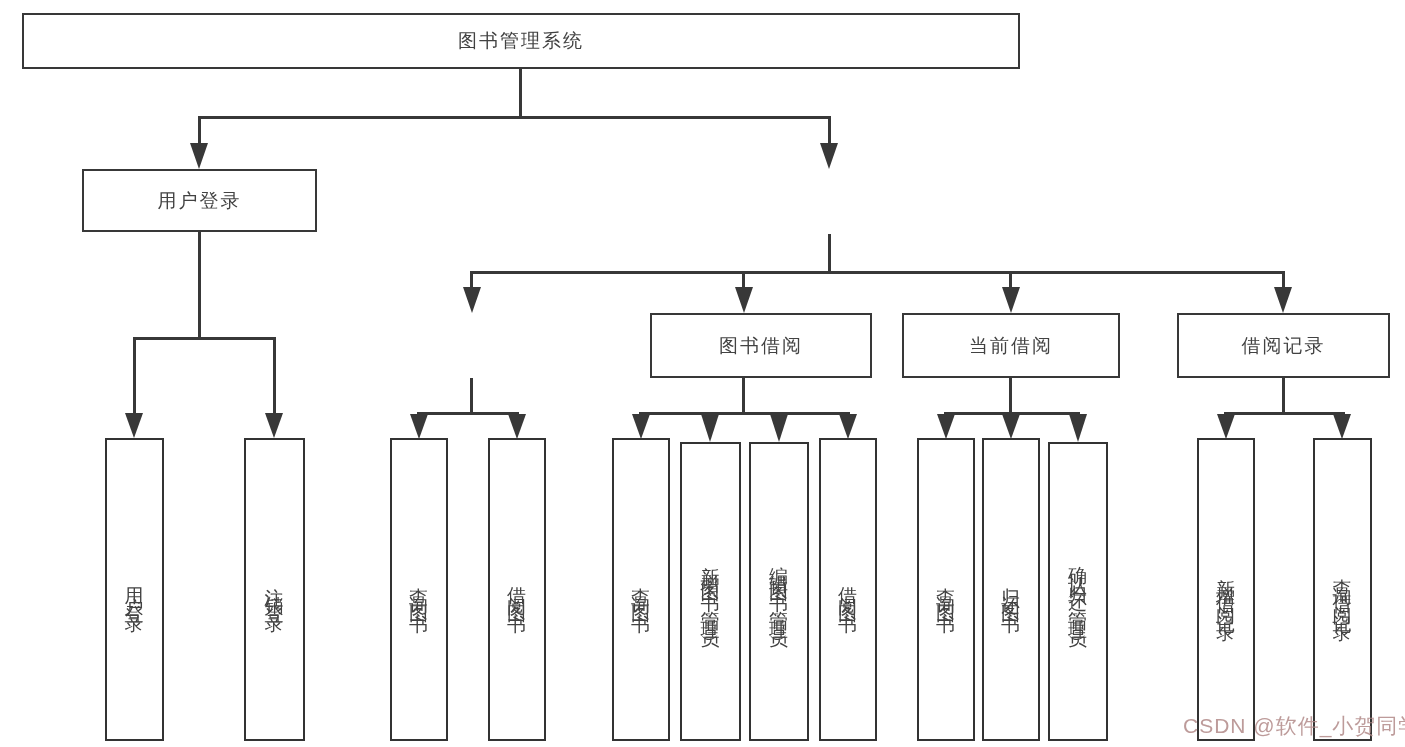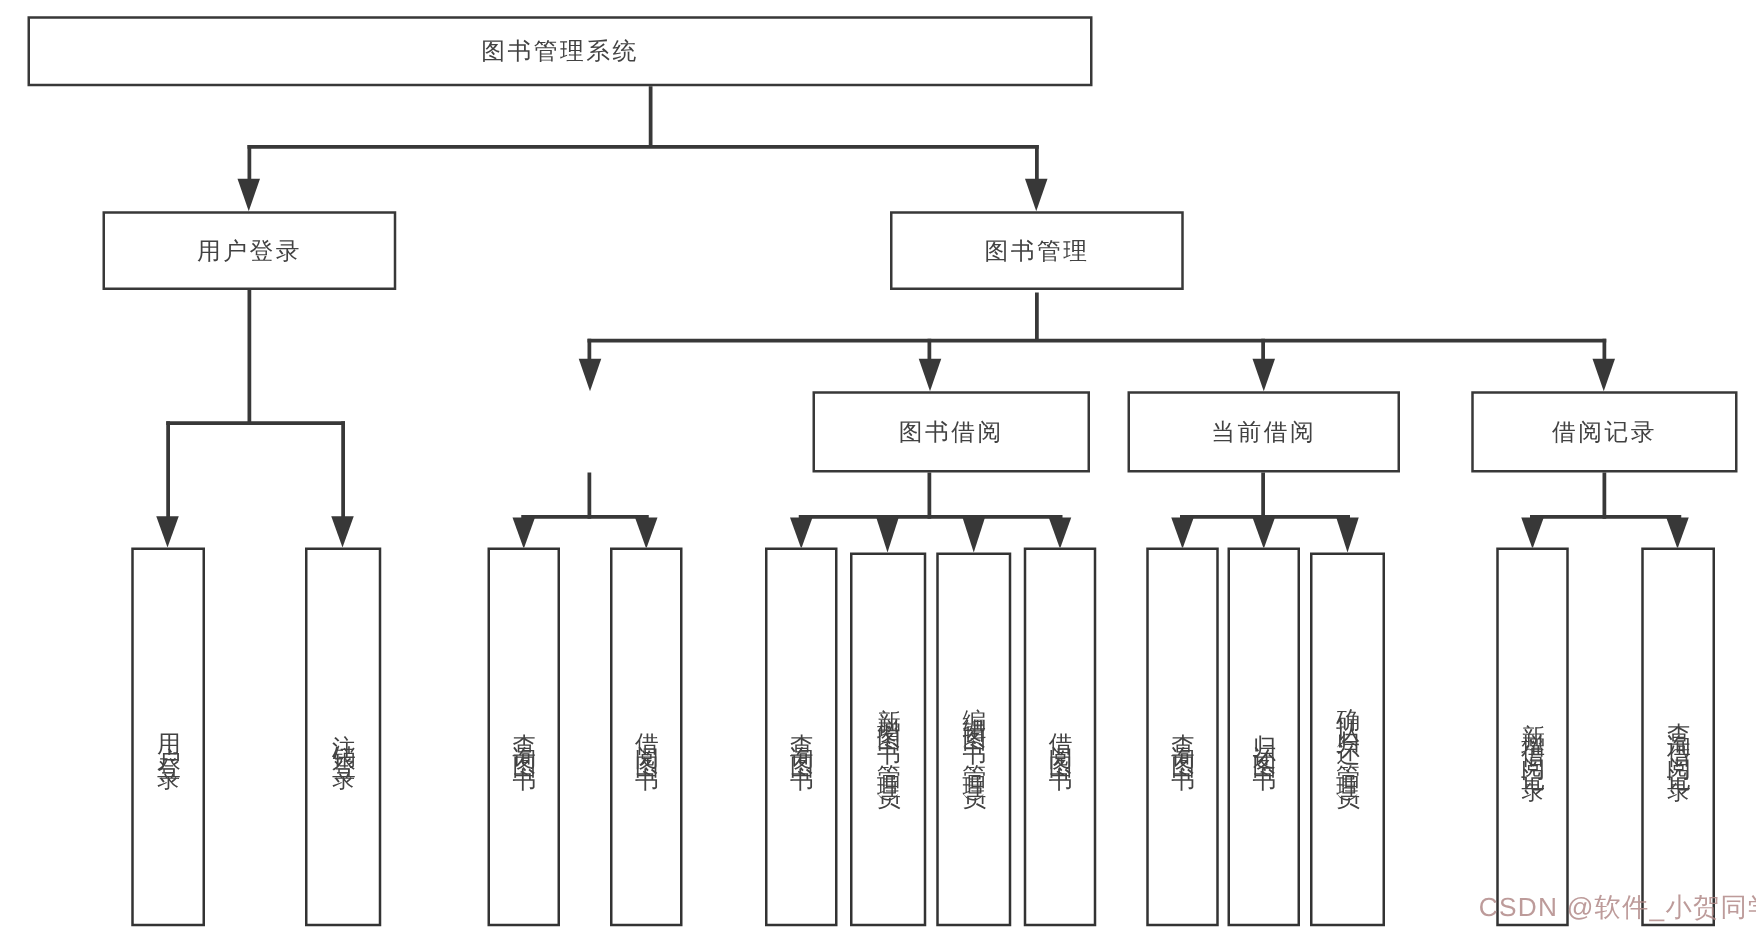--- a/index.html
+++ b/index.html
@@ -36,36 +36,33 @@
     position:absolute;left:1183px;top:712px;z-index:10;
     font-size:21px;letter-spacing:1px;color:rgba(178,138,136,0.85);
     white-space:nowrap;
   }
 </style>
 </head>
 <body>
 
 <div id="canvas">
 
-  <div class="hbox" style="left:22px;top:13px;width:852px;height:56px;">
+  <div class="hbox" style="left:22px;top:13px;width:998px;height:56px;">
     <span>图书管理系统</span>
   </div>
 
   <div class="vl" style="left:519px;top:69px;height:48px;"></div>
   <div class="hl" style="left:198px;top:116px;width:633px;"></div>
   <div class="vl" style="left:198px;top:116px;height:28px;"></div>
   <div class="arr" style="left:190px;top:143px;"></div>
   <div class="vl" style="left:828px;top:116px;height:28px;"></div>
   <div class="arr" style="left:820px;top:143px;"></div>
 
   <div class="hbox" style="left:82px;top:169px;width:235px;height:63px;">
     <span>用户登录</span>
-  </div>
-  <div class="hbox" style="left:712px;top:169px;width:235px;height:63px;">
-    <span>图书管理</span>
   </div>
 
   <div class="vl" style="left:198px;top:232px;height:106px;"></div>
   <div class="hl" style="left:133px;top:337px;width:143px;"></div>
   <div class="vl" style="left:133px;top:337px;height:77px;"></div>
   <div class="arr arr-s" style="left:125px;top:413px;"></div>
   <div class="vl" style="left:273px;top:337px;height:77px;"></div>
   <div class="arr arr-s" style="left:265px;top:413px;"></div>
 
   <div class="vl" style="left:828px;top:234px;height:38px;"></div>

